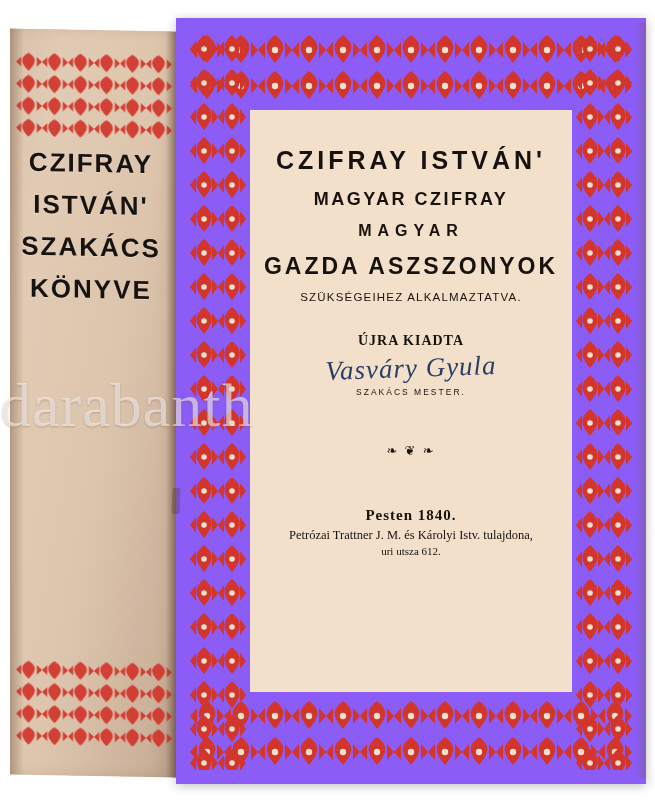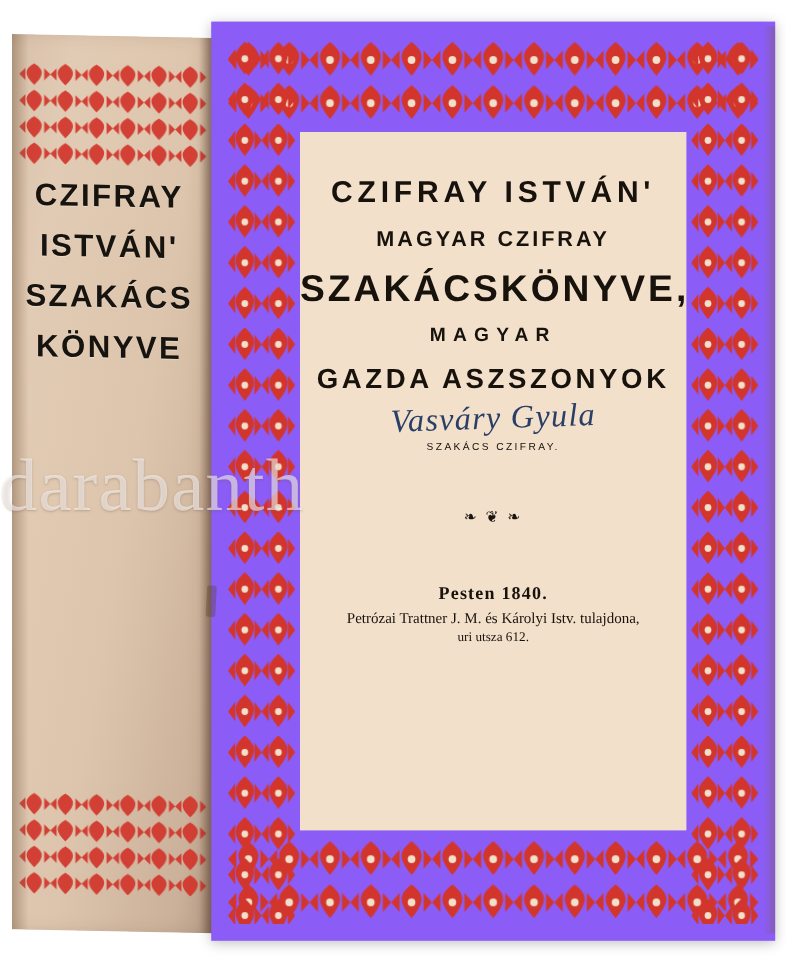--- a/index.html
+++ b/index.html
@@ -271,26 +271,27 @@
       </svg>
 
       <svg class="orn orn-right" viewBox="0 0 56 738" preserveAspectRatio="none">
         <rect x="0" y="0" width="56" height="738" fill="url(#ornV)"></rect>
       </svg>
 
       <div class="cover-inner">
 
         <div class="t-main l1">CZIFRAY ISTVÁN'</div>
         <div class="l3">MAGYAR CZIFRAY</div>
-        <div class="t-main l4">SZAKÁCSKÖNYVE,</div>
         <div class="l5">MAGYAR</div>
         <div class="t-main l6">GAZDA ASZSZONYOK</div>
-
+        <div class="l7">SZÜKSÉGEIHEZ ALKALMAZTATVA.</div>
+
+        <div class="l8">ÚJRA KIADTA</div>
         <div class="sig">Vasváry Gyula</div>
-        <div class="l9">SZAKÁCS CZIFRAY.</div>
+        <div class="l9">SZAKÁCS MESTER.</div>
 
 
         <div class="rule">❧ ❦ ❧</div>
 
         <div class="imprint">
           <div class="l11">Pesten 1840.</div>
           <div class="l12">Petrózai Trattner J. M. és Károlyi Istv. tulajdona,</div>
           <div class="l13">uri utsza 612.</div>
         </div>
       </div>

